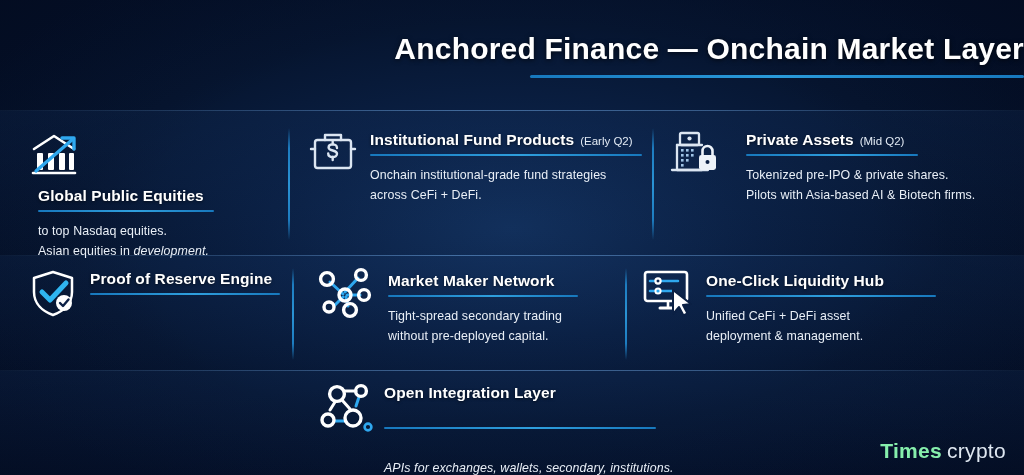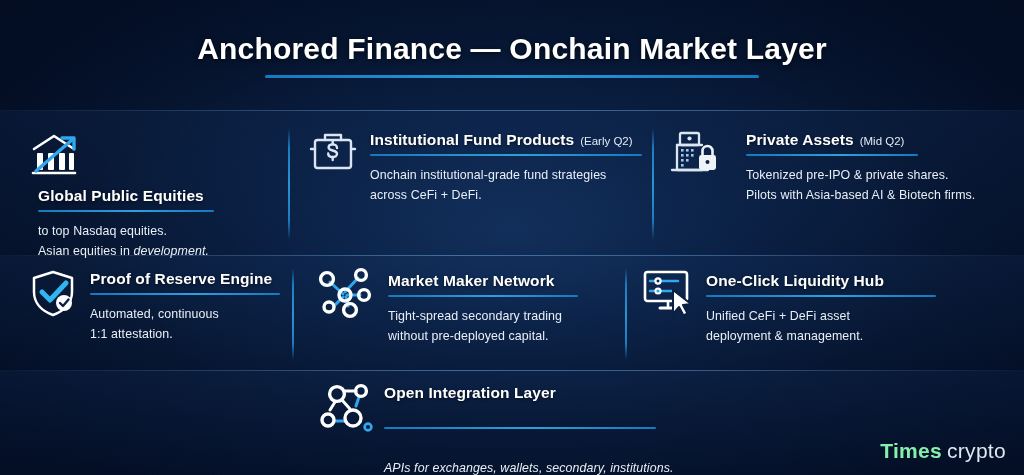--- a/index.html
+++ b/index.html
@@ -22,21 +22,21 @@
   #bg-vignette{
     position:absolute; inset:0;
     background:
       radial-gradient(ellipse 900px 520px at 50% 50%, rgba(0,0,0,0) 40%, rgba(2,7,20,.55) 88%, rgba(2,6,18,.85) 100%);
     pointer-events:none;
   }
 
   
   #header{
     position:absolute; left:0; right:0; top:0; height:110px;
-    display:flex; flex-direction:column; align-items:center; justify-content:center;
+    display:flex; flex-direction:column; align-items:flex-end; justify-content:center;
   }
   #page-title{
     font-size:30px; font-weight:700; letter-spacing:.2px;
     color:#ffffff; text-shadow:0 1px 5px rgba(0,0,0,.7);
     white-space:nowrap;
   }
   #title-rule{
     margin-top:9px; width:494px; height:3px;
     background:linear-gradient(90deg,#1778bd 0%, #2a9bdb 50%, #1778bd 100%);
     border-radius:2px;
@@ -234,24 +234,20 @@
       <path d="M14 24 L22 32 L38 15" fill="none" stroke="#2fb5f0" stroke-width="5" stroke-linecap="round" stroke-linejoin="round"></path>
       <circle cx="36" cy="35" r="8" fill="#ffffff"></circle>
       <path d="M32 35 L35 38 L40.5 31.5" fill="none" stroke="#0c2146" stroke-width="2.4" stroke-linecap="round" stroke-linejoin="round"></path>
     </svg>
   </span>
   <div class="card-body" style="margin-left:10px; padding-top:2px;">
     <div class="card-head">
       <span class="card-title">Proof of Reserve Engine</span>
     </div>
     <div class="head-rule" style="width:190px;"></div>
-    <div class="card-lines">
-      <div class="card-line">Automated, continuous</div>
-      <div class="card-line">1:1 attestation.</div>
-    </div>
   </div>
 </div>
 
 <div class="card" style="left:314px; top:266px;">
   <span class="card-icon">
     <svg width="62" height="60" viewBox="0 0 62 60">
       <g stroke="#2fa8ef" stroke-width="3" stroke-linecap="round">
         <path d="M16 16 L29 28"></path>
         <path d="M44 12 L31 26"></path>
         <path d="M33 29 L46 29"></path>

